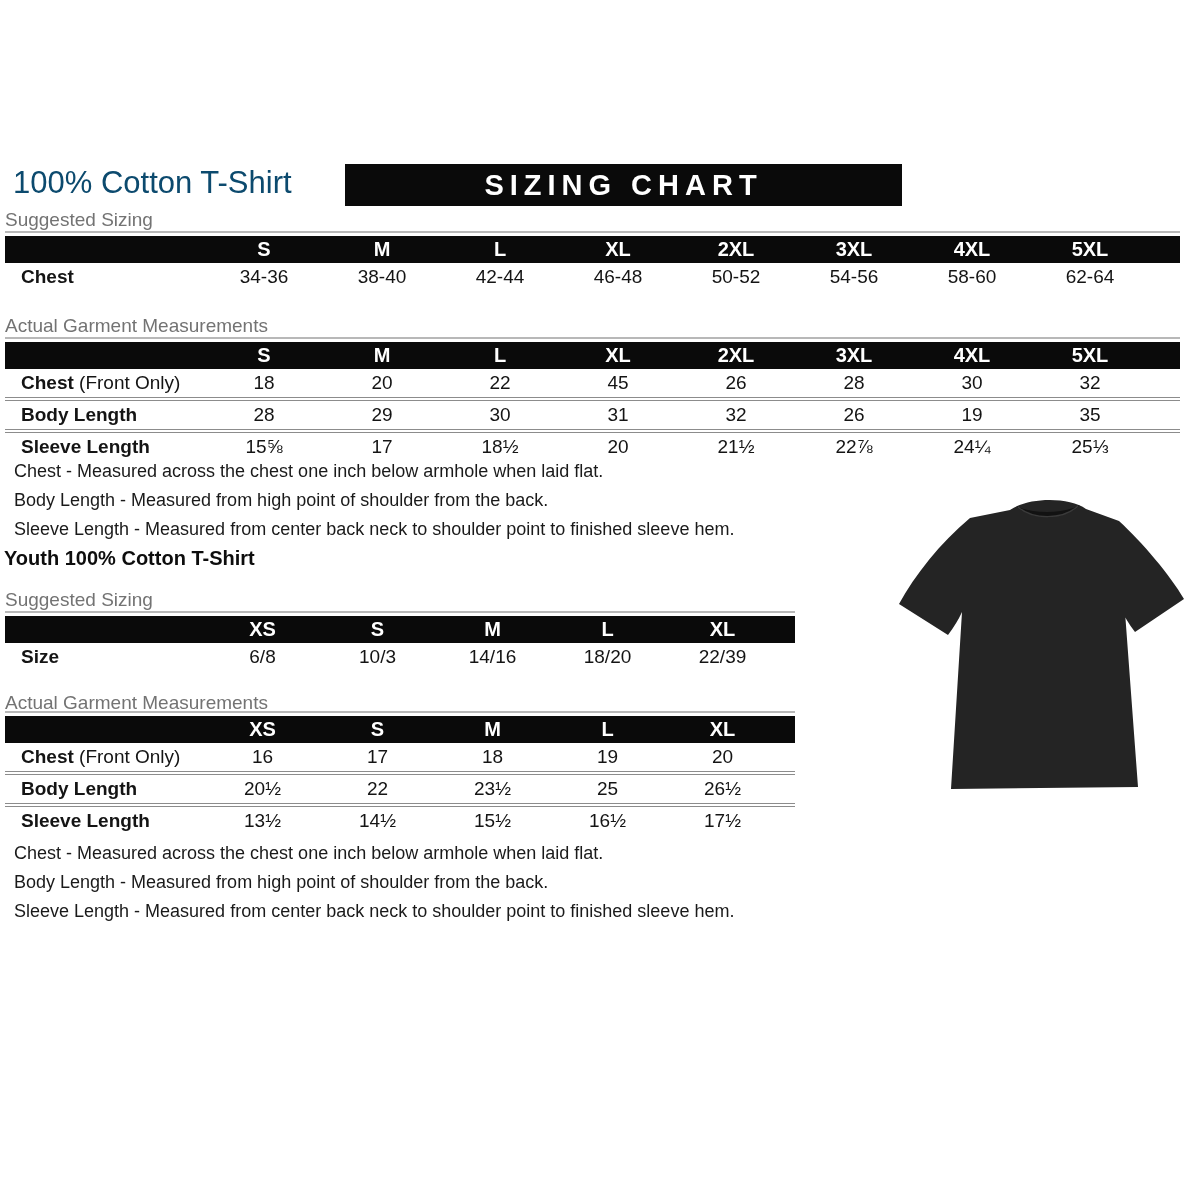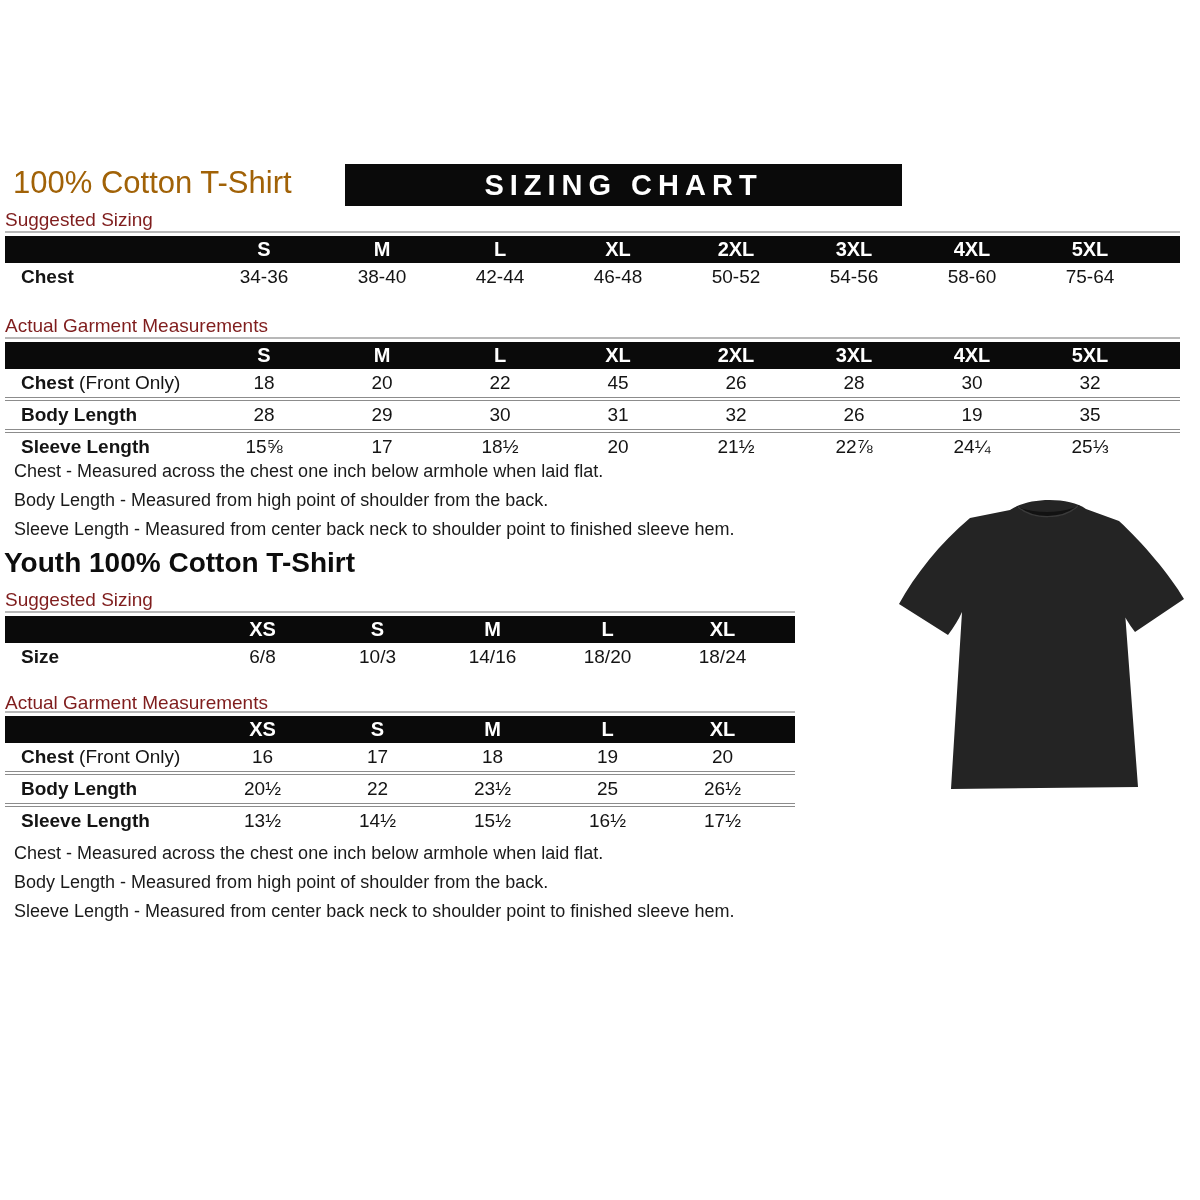--- a/index.html
+++ b/index.html
@@ -9,36 +9,36 @@
     font-family: "Liberation Sans", sans-serif;
     color: #111111;
     position: relative;
     overflow: hidden;
   }
   .abs { position: absolute; }
 
   
   .main-title {
     left: 13px; top: 165px;
-    font-size: 31px; font-weight: 400; color: #a16207;
+    font-size: 31px; font-weight: 400; color: #0c4a6e;
     white-space: nowrap;
   }
   .banner {
     left: 345px; top: 164px; width: 557px; height: 42px;
     background: #0a0a0a; color: #ffffff;
     font-size: 29px; font-weight: 700; letter-spacing: 6px;
     text-align: center; line-height: 42px;
     white-space: nowrap;
   }
   .section-heading {
-    font-size: 19px; color: #7f1d1d; white-space: nowrap;
+    font-size: 19px; color: #737373; white-space: nowrap;
   }
   .youth-title {
     left: 4px; top: 547px;
-    font-size: 28px; font-weight: 700; color: #0d0d0d;
+    font-size: 20px; font-weight: 700; color: #0d0d0d;
     white-space: nowrap;
   }
 
   
   .tablewrap {
     border-top: 2px solid #b8b8b8;
     padding-top: 3px;
     background: #ffffff;
   }
   table { border-collapse: collapse; table-layout: fixed; }
@@ -96,21 +96,21 @@
     </tr>
     <tr class="datarow">
       <td class="lbl"><span>Chest</span></td>
       <td>34-36</td>
       <td>38-40</td>
       <td>42-44</td>
       <td>46-48</td>
       <td>50-52</td>
       <td>54-56</td>
       <td>58-60</td>
-      <td>75-64</td>
+      <td>62-64</td>
       <td></td>
     </tr>
   </tbody>
     </table>
 </div>
 
 <div class="abs section-heading" style="left:5px; top:315px;">Actual Garment Measurements</div>
 
 <div class="abs tablewrap" style="left:5px; top:337px;">
   <table style="width:1175px;">
@@ -209,21 +209,21 @@
       <td>L</td>
       <td>XL</td>
       <td></td>
     </tr>
     <tr class="datarow">
       <td class="lbl"><span>Size</span></td>
       <td>6/8</td>
       <td>10/3</td>
       <td>14/16</td>
       <td>18/20</td>
-      <td>18/24</td>
+      <td>22/39</td>
       <td></td>
     </tr>
   </tbody>
     </table>
 </div>
 
 <div class="abs section-heading" style="left:5px; top:692px;">Actual Garment Measurements</div>
 
 <div class="abs tablewrap" style="left:5px; top:711px;">
   <table style="width:790px;">

